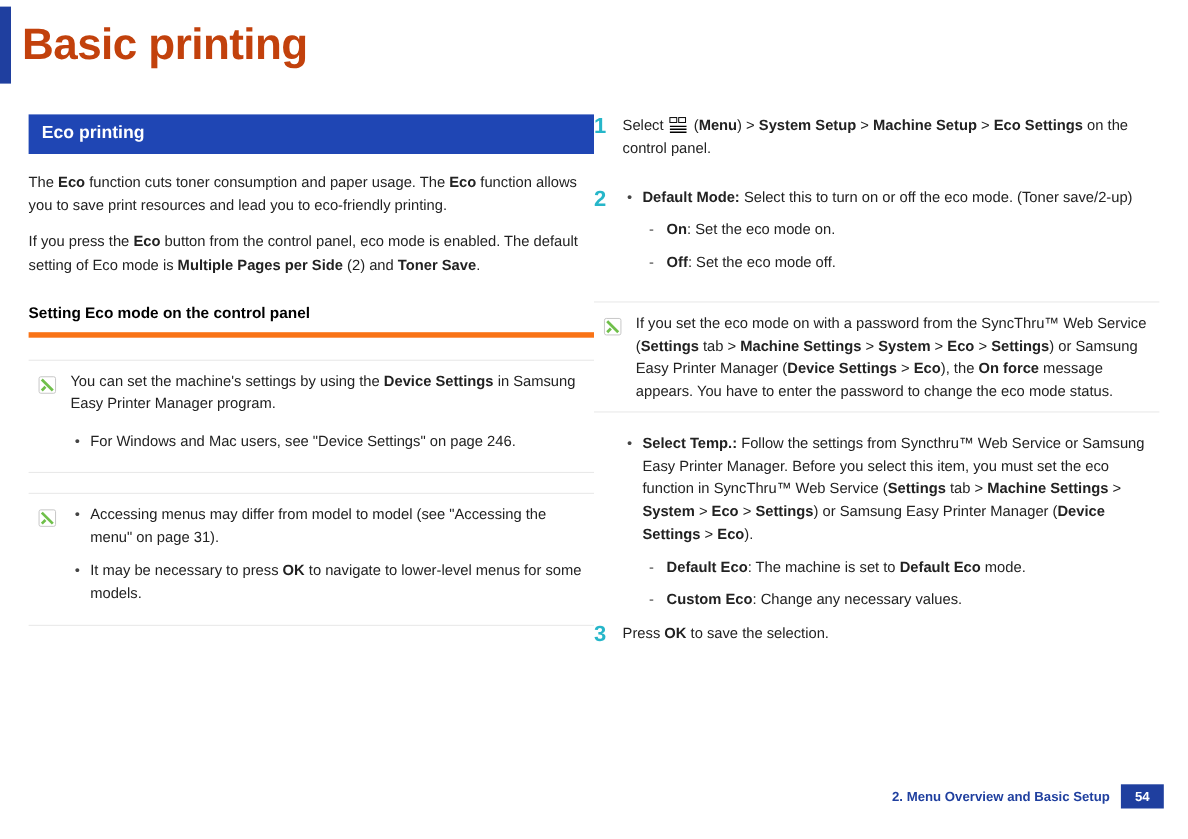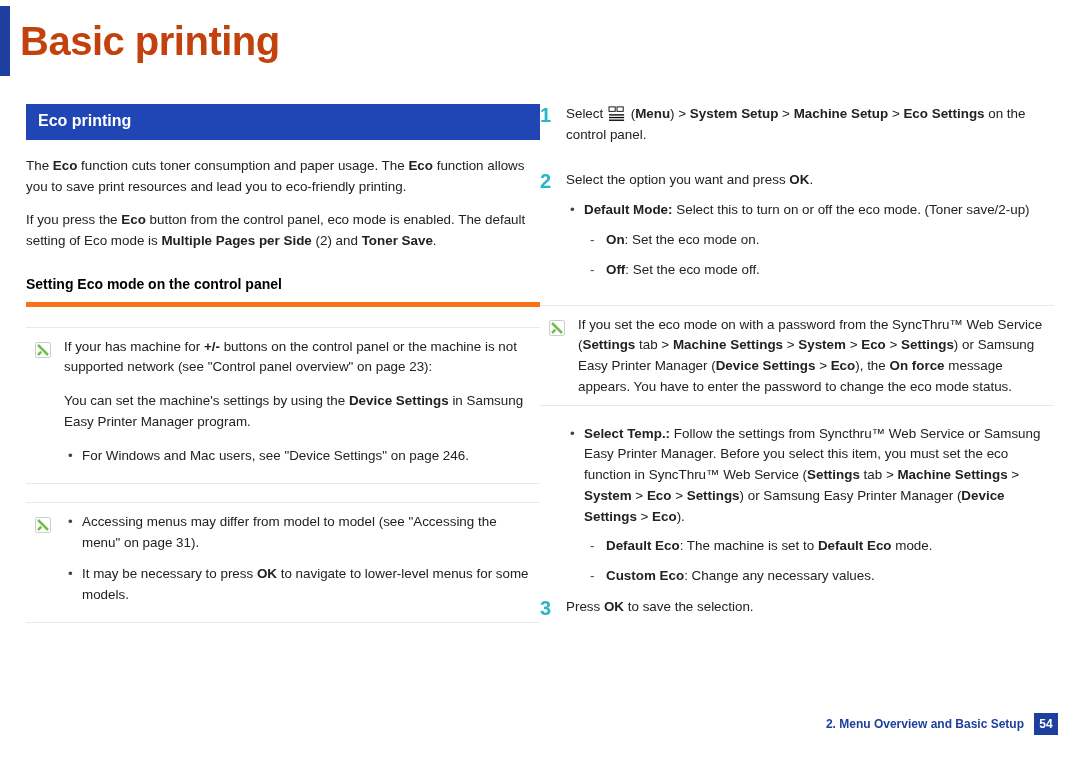--- a/index.html
+++ b/index.html
@@ -123,21 +123,21 @@
     display: flex;
     align-items: center;
     gap: 10px;
     font-size: 12px;
   }
   .footer-text { color: #1f3f9f; font-weight: 700; }
   .footer-page {
     background: #1f3f9f;
     color: #fff;
     font-weight: 700;
-    width: 24px; height: 22px;
+    width: 39px; height: 22px;
     display: flex; align-items: center; justify-content: center;
     font-size: 12px;
   }
   .indent { margin-left: 18px; }
 </style>
 </head>
 <body>
 
 <div class="page-title-wrap">
   <div class="title-bar"></div>
@@ -160,23 +160,20 @@
 
     <div class="notebox">
       <div class="note-icon">
         <svg viewBox="0 0 24 24">
             <rect x="3" y="3" width="18" height="18" rx="2" fill="#fff" stroke="#c2c2c2"></rect>
             <path d="M6 6 L18 18" stroke="#6fbf4a" stroke-width="3"></path>
             <path d="M6 18 L10 14" stroke="#6fbf4a" stroke-width="3"></path>
           </svg>
       </div>
       <div class="note-body">
-        <p>
-          <span>If your has machine for </span><b>+/-</b><span> buttons on the control panel or the machine is not supported network (see "Control panel overview" on page 23):</span>
-        </p>
         <p>
           <span>You can set the machine's settings by using the </span><b>Device Settings</b><span> in Samsung Easy Printer Manager program.</span>
         </p>
         <ul class="bullet">
           <li>For Windows and Mac users, see "Device Settings" on page 246.</li>
         </ul>
       </div>
     </div>
 
     <div class="notebox">
@@ -213,23 +210,20 @@
                 <line x1="1" y1="16" x2="18" y2="16" stroke="#000" stroke-width="1.5"></line>
               </svg>
             </span><span> (</span><b>Menu</b><span>) &gt; </span><b>System Setup</b><span> &gt; </span><b>Machine Setup</b><span> &gt; </span><b>Eco Settings</b><span> on the control panel.</span>
         </p>
       </div>
     </div>
 
     <div class="step">
       <div class="step-num">2</div>
       <div class="step-body">
-        <p>
-          <span>Select the option you want and press </span><b>OK</b><span>.</span>
-        </p>
         <ul class="bullet">
           <li>
             <b>Default Mode:</b><span> Select this to turn on or off the eco mode. (Toner save/2-up)</span>
             <ul class="dash" style="margin-top:9px;">
               <li><b>On</b><span>: Set the eco mode on.</span></li>
               <li><b>Off</b><span>: Set the eco mode off.</span></li>
             </ul>
           </li>
         </ul>
       </div>

